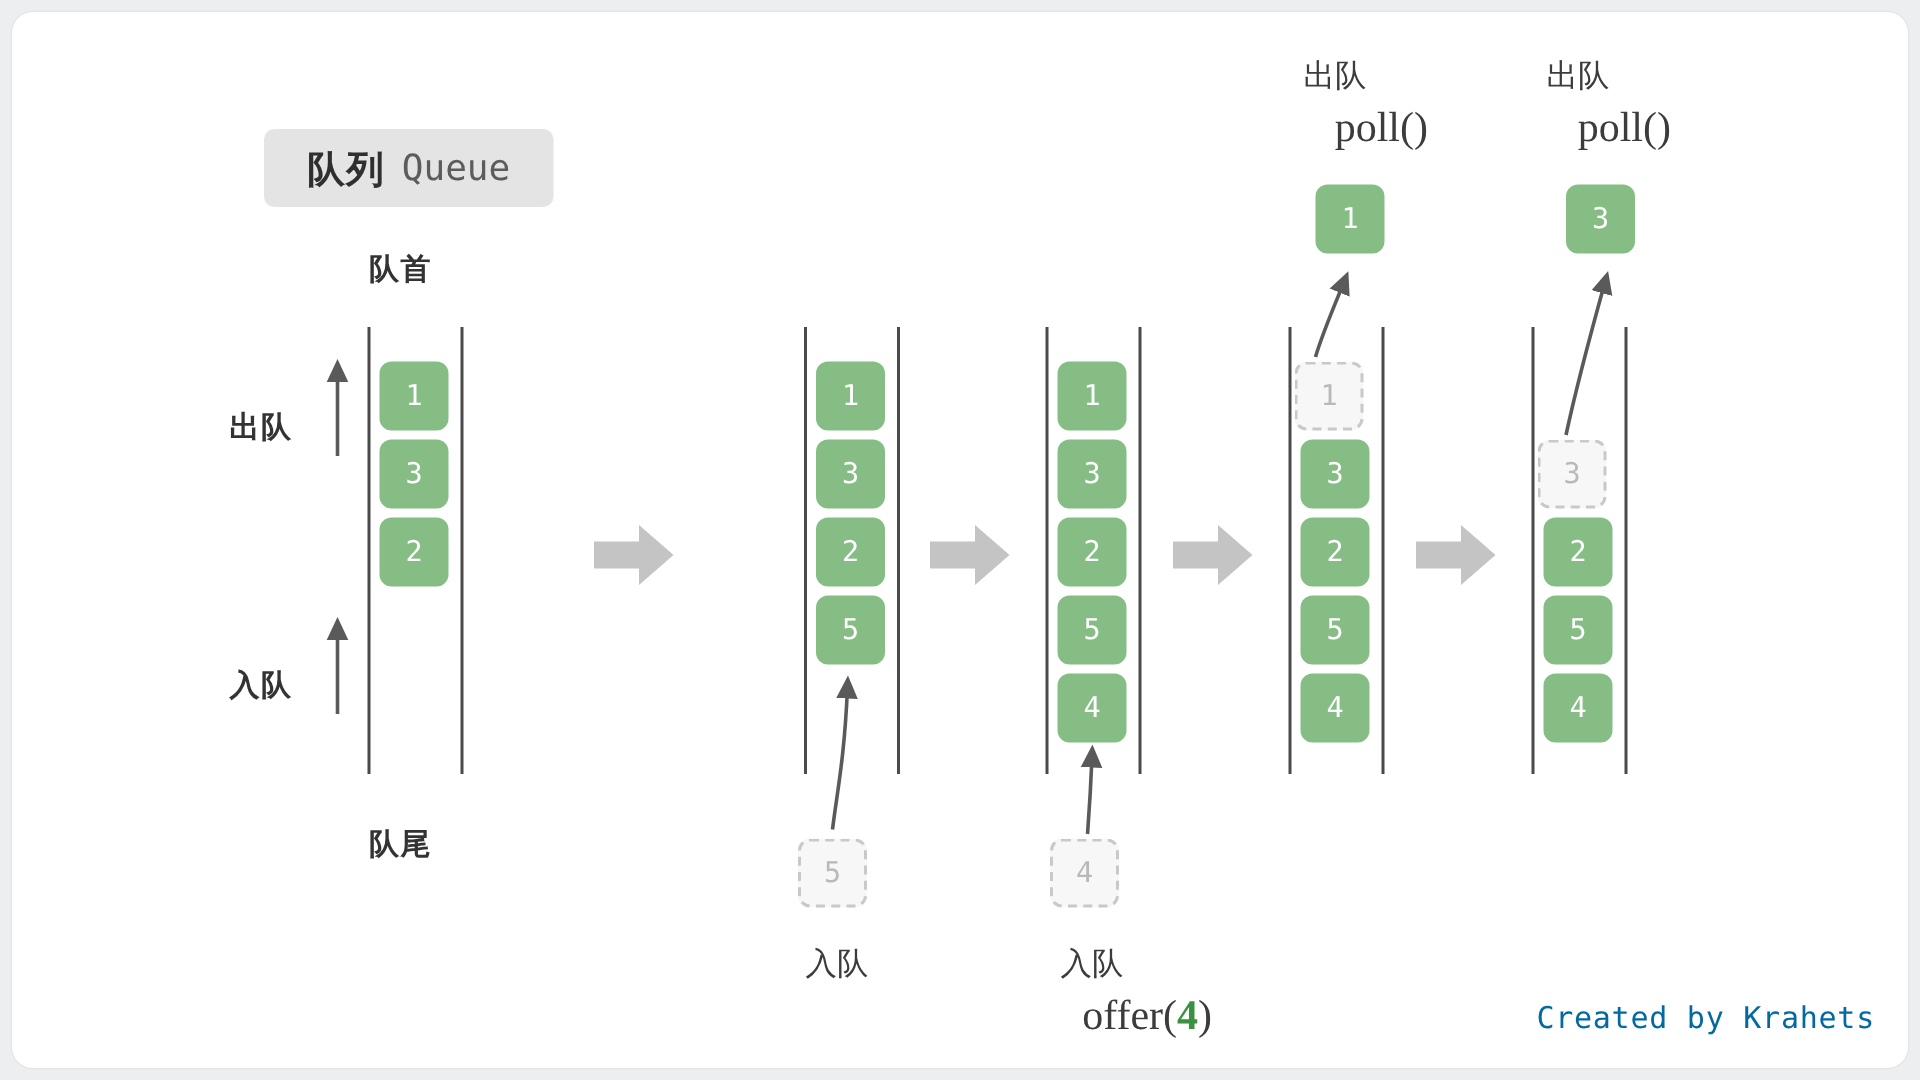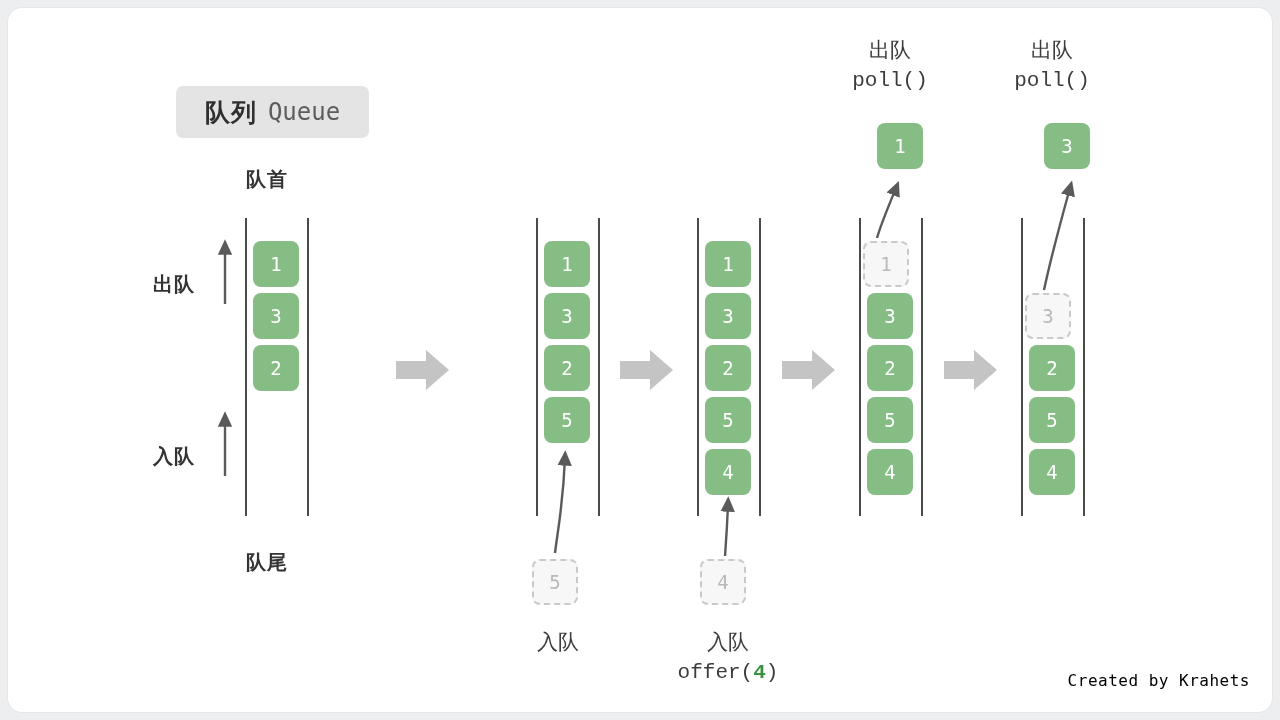--- a/index.html
+++ b/index.html
@@ -33,21 +33,21 @@
   
   .cn-label{
     position:absolute;font-size:20px;font-weight:bold;color:#333333;
     white-space:nowrap;letter-spacing:1px;
   }
   .op-label{
     position:absolute;text-align:center;white-space:nowrap;
     color:#3c3c3c;
   }
   .op-cn{font-size:21px;font-family:"Liberation Sans","DejaVu Sans",sans-serif;}
-  .op-code{font-size:21px;font-family:Liberation Mono, monospace;line-height:1.6;}
+  .op-code{font-size:28px;font-family:Liberation Serif, serif;line-height:1.6;text-align:right;}
   .op-code .arg{color:#3a9142;font-weight:bold;}
 
   
   .col{position:absolute;top:0;left:0;}
   .rail{position:absolute;width:2px;background:#4a4a4a;}
   .slot{
     position:absolute;width:46px;height:46px;border-radius:8px;
     display:flex;align-items:center;justify-content:center;
     font-size:19px;color:#ffffff;
     font-family:"DejaVu Sans Mono","Liberation Mono",monospace;
@@ -61,21 +61,21 @@
 
   
   .block-arrow{position:absolute;width:54px;height:44px;}
 
   
   .thin-arrow{position:absolute;overflow:visible;}
 
   
   #watermark{
     position:absolute;right:22px;bottom:22px;
-    font-size:16px;color:#000000;
+    font-size:20px;color:#0369a1;
     font-family:"DejaVu Sans Mono","Liberation Mono",monospace;
     letter-spacing:.5px;white-space:nowrap;
   }
 </style>
 </head>
 <body>
 
 <div id="card">
 
   <div id="title-badge">

